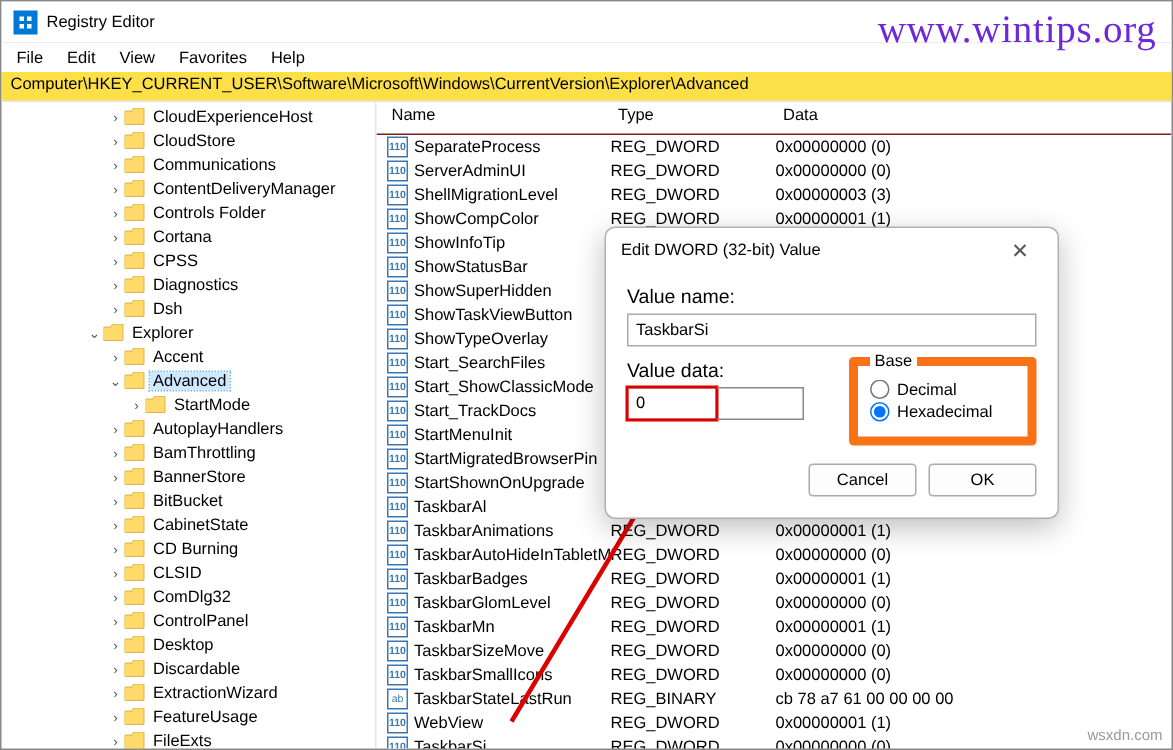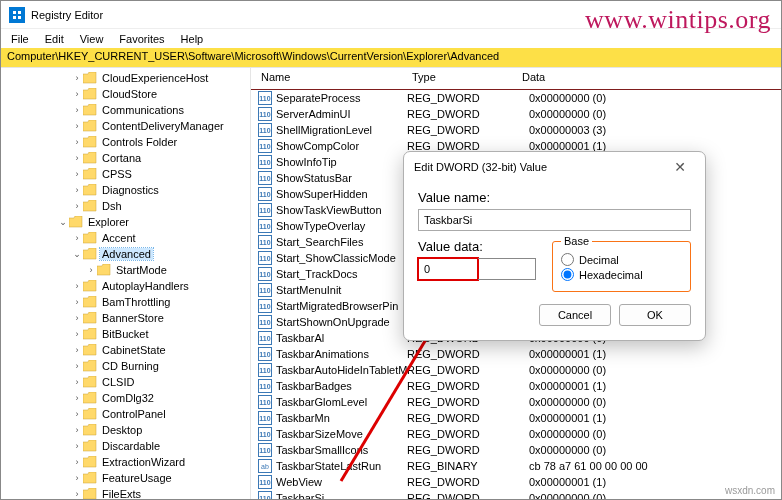--- a/index.html
+++ b/index.html
@@ -21,44 +21,44 @@
 .list{flex:1;overflow:hidden;position:relative}
 .list-header{display:flex;height:22px;align-items:flex-start;border-bottom:1px solid #7f1d1d}
 .list-header div{padding:3px 6px;font-weight:400}
 .col-name{width:155px}
 .col-type{width:110px}
 .col-data{flex:1}
 .list-body{}
 .list-row{display:flex;height:16px;align-items:center;cursor:default}
 .list-row .ico{width:16px;height:16px;margin:0 3px 0 6px;display:flex;align-items:center;justify-content:center;flex-shrink:0}
 .list-row .nm{width:131px;white-space:nowrap;overflow:hidden}
-.list-row .tp{width:122px}
+.list-row .tp{width:110px}
 .list-row .dt{flex:1;white-space:nowrap}
 .dword-icon{width:14px;height:14px;background:#fff;border:1px solid #3b78b5;position:relative;font-size:7px;color:#3b78b5;display:flex;align-items:center;justify-content:center;font-weight:bold}
 .dword-icon::before{content:"110";line-height:1}
 .bin-icon{width:14px;height:14px;background:#fff;border:1px solid #3b78b5;font-size:7px;color:#3b78b5;display:flex;align-items:center;justify-content:center}
 .bin-icon::before{content:"ab"}
 .dialog{position:absolute;left:402px;top:150px;width:303px;background:#fff;border:1px solid #b0b0b0;border-radius:7px;box-shadow:0 6px 20px rgba(0,0,0,.25);z-index:10}
 .dialog-title{height:30px;display:flex;align-items:center;padding:0 10px;font-size:12px}
 .dialog-close{margin-left:auto;width:30px;text-align:center;font-size:14px;color:#555;cursor:default}
 .dialog-body{padding:2px 14px 14px}
 .dlg-label{font-size:13px;margin:6px 0 4px}
 .dlg-input{width:100%;height:22px;border:1px solid #888;padding:2px 5px;font-size:11px;background:#fff}
 .dlg-input.ro{background:#fff;border:1px solid #aaa}
-.dlg-mid{display:flex;gap:16px;margin-top:2px}
+.dlg-mid{display:flex;gap:30px;margin-top:2px}
 .dlg-left{flex:0 0 118px}
 .dlg-right{flex:1}
-.fieldset{border:1px solid #f97316;border-radius:3px;padding:4px 8px 8px;margin-top:2px}
+.fieldset{border:6px solid #f97316;border-radius:3px;padding:4px 8px 8px;margin-top:2px}
 .fieldset legend{font-size:11px;padding:0 3px}
 .radio-row{display:flex;align-items:center;gap:5px;margin:2px 0}
 .radio-row input{margin:0}
 .dlg-buttons{display:flex;justify-content:flex-end;gap:8px;margin-top:12px}
 .dlg-btn{min-width:72px;height:22px;border:1px solid #aaa;background:#fdfdfd;border-radius:3px;cursor:default;font-size:11px}
 .redbox{outline:2px solid #d00;outline-offset:-1px}
-.watermark{position:absolute;top:4px;right:10px;font-size:26px;color:#be185d;font-family:Georgia,serif;letter-spacing:.5px;z-index:20;pointer-events:none}
+.watermark{position:absolute;top:4px;right:10px;font-size:26px;color:#6d28d9;font-family:Georgia,serif;letter-spacing:.5px;z-index:20;pointer-events:none}
 .watermark2{position:absolute;bottom:3px;right:6px;font-size:10px;color:#9a9a9a;z-index:20;pointer-events:none}
 .arrow{position:absolute;left:320px;top:260px;z-index:9;pointer-events:none}
 .vd-input{width:60px;height:22px;border:1px solid #888;padding:2px 5px;font-size:11px}
 .vd-wrap{display:flex}
 .vd-wrap .redbox{width:60px}
 .vd-wrap .rest{flex:1;height:22px;border:1px solid #888;border-left:none}
 </style>
 </head>
 <body>
 

